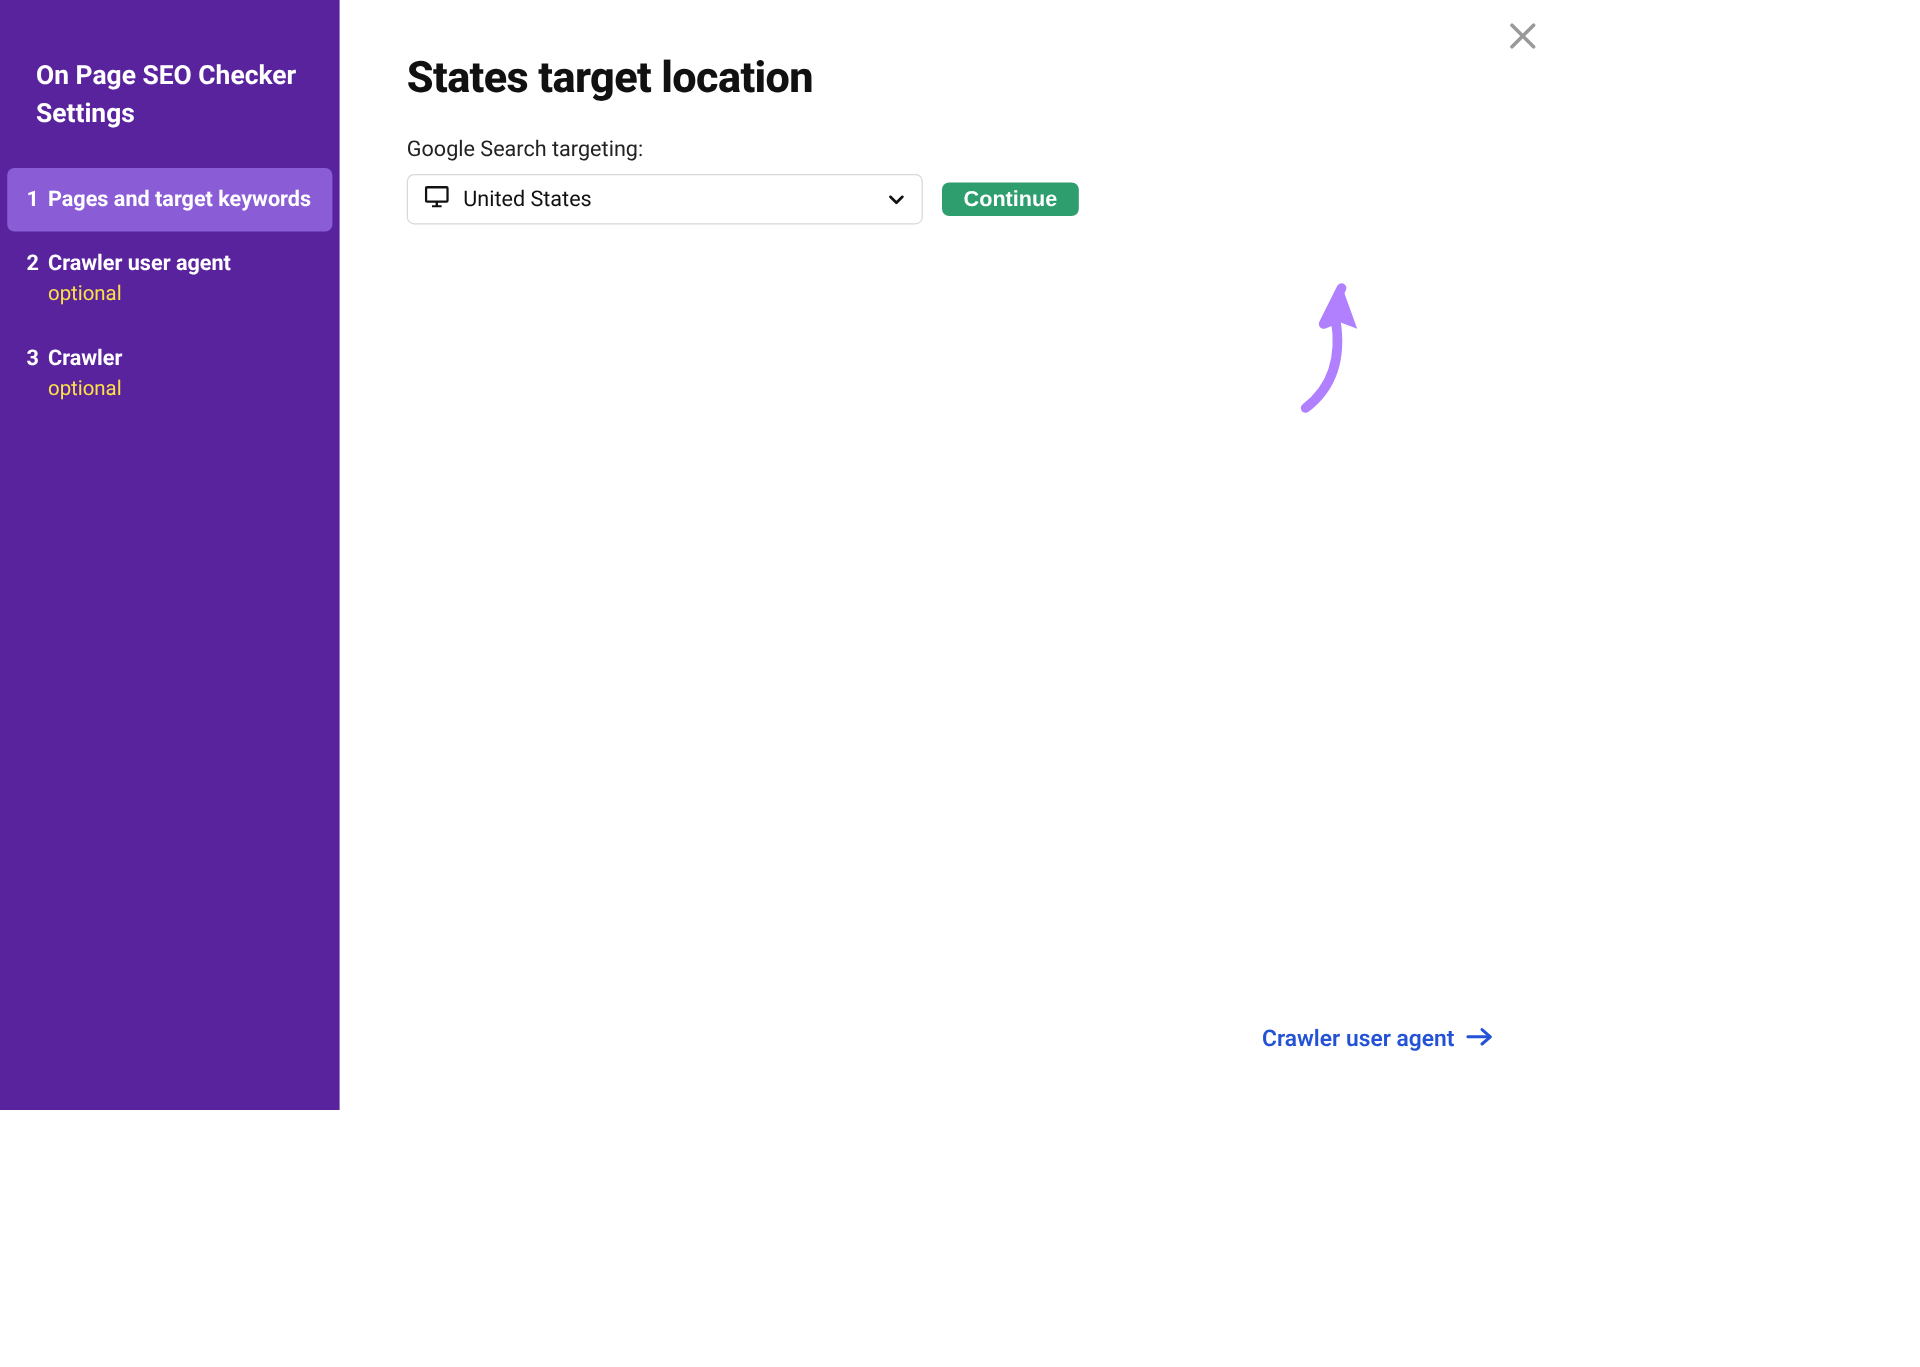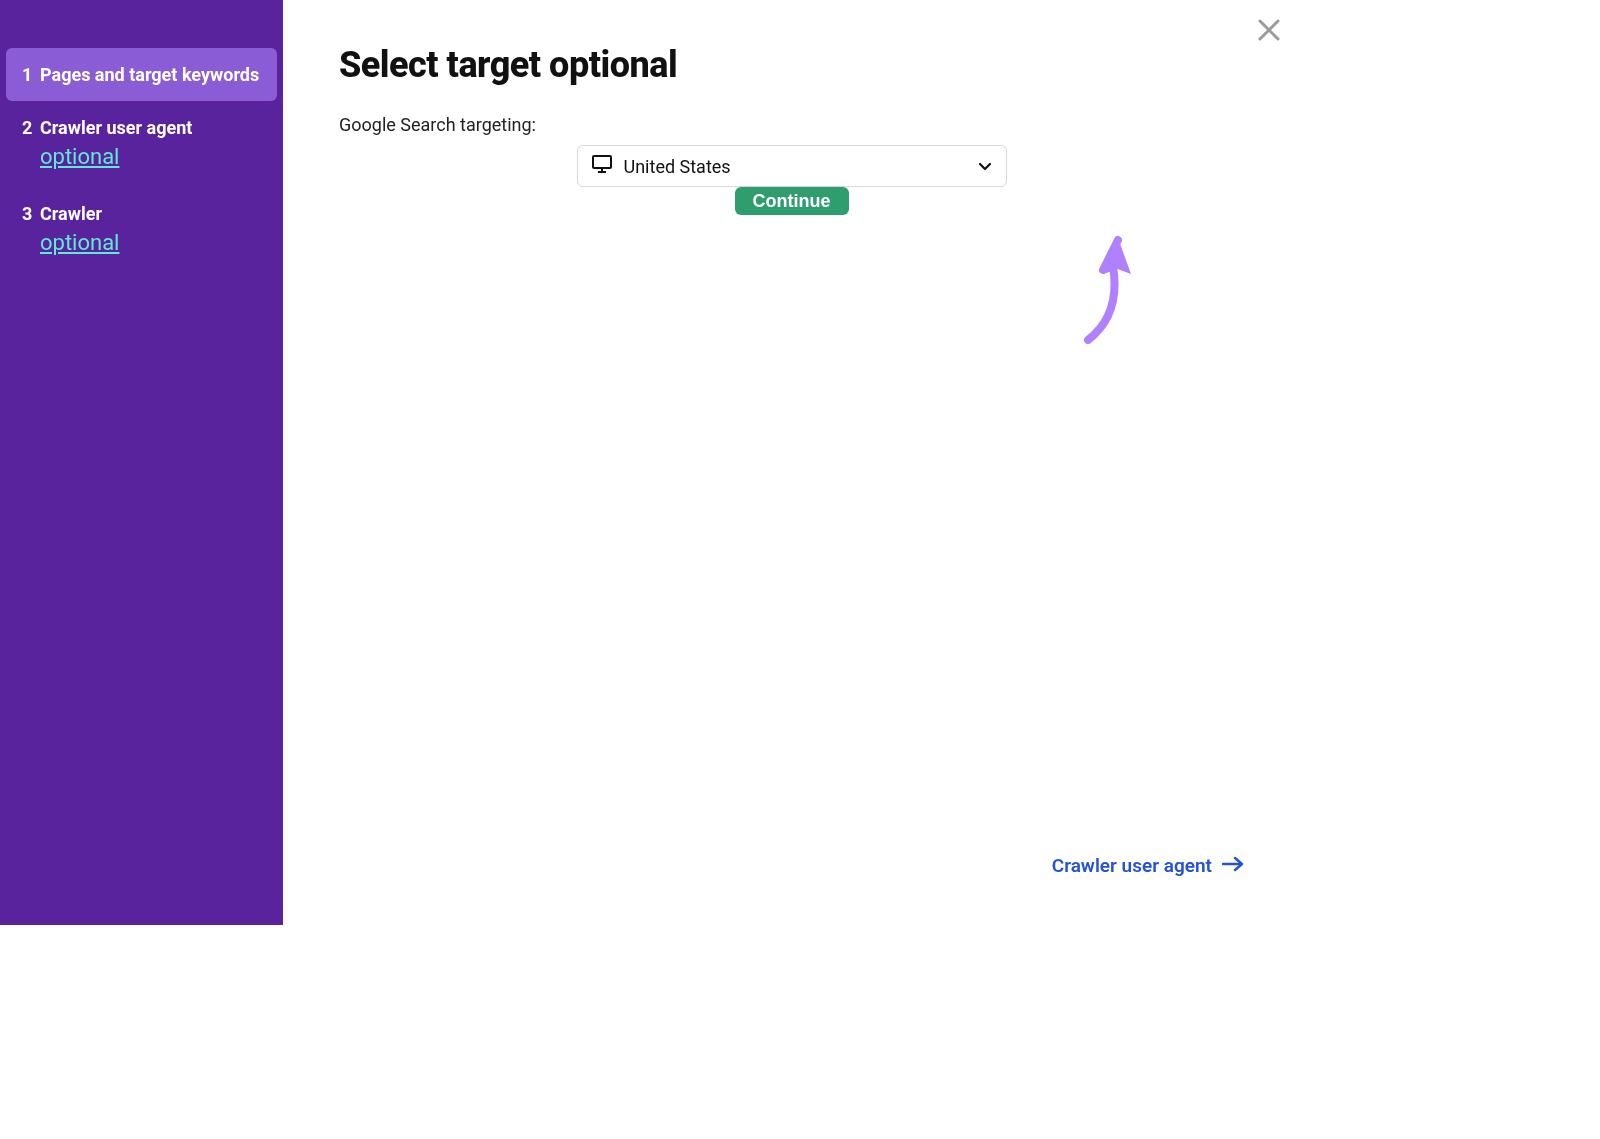--- a/index.html
+++ b/index.html
@@ -45,25 +45,24 @@
       flex-shrink: 0;
       font-weight: 700;
       color: #fff;
     }
     .step-text { flex: 1; }
     .step-label {
       font-weight: 700;
       color: #fff;
     }
     .step-optional {
-      color: #5eead4;
-      font-size: 22px;
+      color: #fde047;
+      font-size: 17px;
       font-weight: 400;
       margin-top: 2px;
-      text-decoration: underline;
     }
     .main {
       flex: 1;
       padding: 44px 56px 0 56px;
       position: relative;
     }
     .page-title {
       font-size: 36px;
       font-weight: 800;
       letter-spacing: -0.5px;
@@ -76,22 +75,21 @@
       margin-bottom: 28px;
     }
     .field-label {
       font-size: 18px;
       color: #222;
       margin-bottom: 10px;
     }
     .row-controls {
       display: flex;
       align-items: center;
-      gap: 0;
-      flex-direction: column;
+      gap: 16px;
     }
     .dropdown {
       width: 430px;
       height: 42px;
       border: 1px solid #d8d8d8;
       border-radius: 6px;
       background: #fff;
       display: flex;
       align-items: center;
       padding: 0 14px;
@@ -147,20 +145,21 @@
       font-size: 19px;
       font-weight: 600;
       text-decoration: none;
       cursor: pointer;
     }
   </style>
 </head>
 <body>
 
 <aside class="sidebar">
+  <div class="sidebar-title">On Page SEO Checker Settings</div>
   <ul class="step-list">
     <li class="step-item active">
       <span class="step-num">1</span>
       <div class="step-text">
         <div class="step-label">Pages and target keywords</div>
       </div>
     </li>
     <li class="step-item">
       <span class="step-num">2</span>
       <div class="step-text">
@@ -172,21 +171,21 @@
       <span class="step-num">3</span>
       <div class="step-text">
         <div class="step-label">Crawler</div>
         <div class="step-optional">optional</div>
       </div>
     </li>
   </ul>
 </aside>
 
 <main class="main">
-  <h1 class="page-title">Select target optional</h1>
+  <h1 class="page-title">States target location</h1>
   <div class="field-label">Google Search targeting:</div>
   <div class="row-controls">
     <div class="dropdown">
       <span class="monitor-icon">
         <svg width="20" height="18" viewBox="0 0 20 18" fill="none" stroke="#111" stroke-width="2">
           <rect x="1" y="1" width="18" height="12" rx="1"></rect>
           <line x1="6" y1="17" x2="14" y2="17"></line>
           <line x1="10" y1="13" x2="10" y2="17"></line>
         </svg>
       </span>

